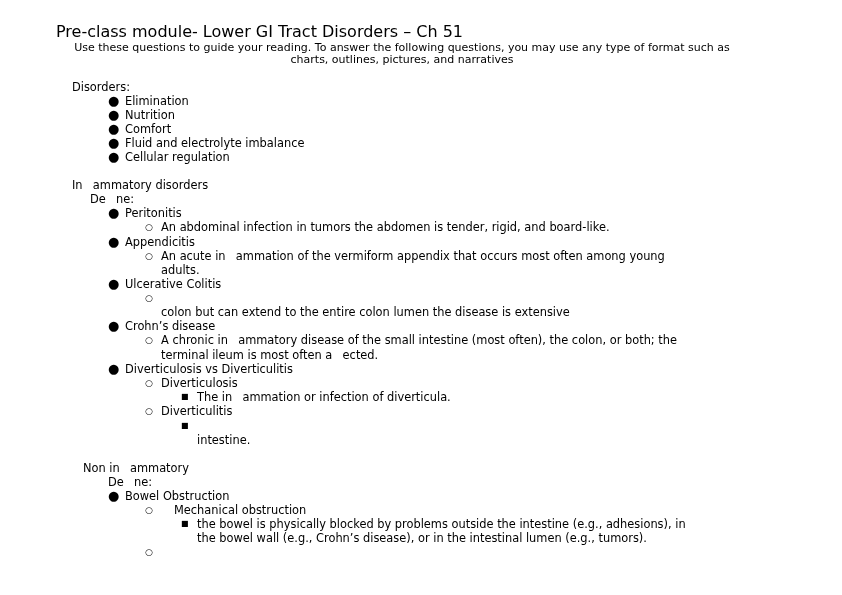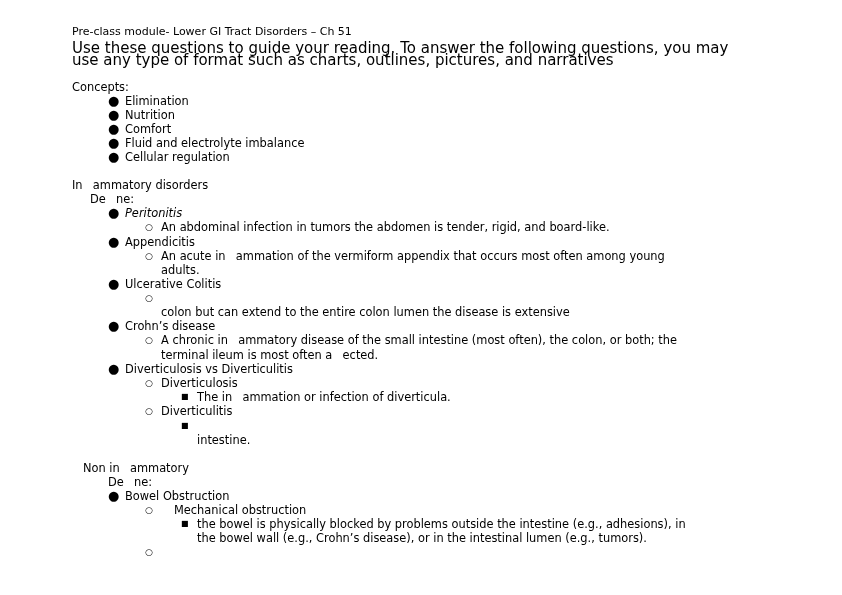--- a/index.html
+++ b/index.html
@@ -2,62 +2,62 @@
 <html><head>
 <meta charset="utf-8">
 <style>
   html, body { margin: 0; padding: 0; background: #ffffff; }
   body {
     width: 842px; height: 595px; position: relative; overflow: hidden;
     font-family: "DejaVu Sans", sans-serif; color: #000;
   }
   .page { position: absolute; left: 0; top: 0; width: 842px; height: 595px; }
   .title {
-    position: absolute; left: 72px; top: 21px;
-    font-size: 11px; line-height: 22px; white-space: nowrap;
+    position: absolute; left: 56px; top: 21px;
+    font-size: 16px; line-height: 22px; white-space: nowrap;
   }
   .subtitle {
     position: absolute; left: 72px; top: 42px; width: 660px;
-    font-size: 15px; line-height: 12px;
+    font-size: 11px; line-height: 12px; text-align: center;
   }
   .line {
     position: absolute; font-size: 11.4px; line-height: 14px; white-space: nowrap;
   }
   .bul { position: absolute; font-size: 11.4px; line-height: 14px; }
   .b1 { font-size: 13px; }
   .b2 { font-size: 9px; }
   .b3 { font-size: 8px; }
   .gap { display: inline-block; width: 0.9em; }
 </style>
 </head>
 <body>
 
 <div class="page">
 
   <div class="title">Pre-class module- Lower GI Tract Disorders – Ch 51</div>
   <div class="subtitle">Use these questions to guide your reading. To answer the following questions, you may use any type of format such as charts, outlines, pictures, and narratives</div>
 
-  <div class="line" style="left:72px;top:80px;">Concepts:</div>
+  <div class="line" style="left:72px;top:80px;">Disorders:</div>
 
   <span class="bul b1" style="left:108px;top:94px;">●</span>
   <div class="line" style="left:125px;top:94px;">Elimination</div>
   <span class="bul b1" style="left:108px;top:108px;">●</span>
   <div class="line" style="left:125px;top:108px;">Nutrition</div>
   <span class="bul b1" style="left:108px;top:122px;">●</span>
   <div class="line" style="left:125px;top:122px;">Comfort</div>
   <span class="bul b1" style="left:108px;top:136px;">●</span>
   <div class="line" style="left:125px;top:136px;">Fluid and electrolyte imbalance</div>
   <span class="bul b1" style="left:108px;top:150px;">●</span>
   <div class="line" style="left:125px;top:150px;">Cellular regulation</div>
 
   <div class="line" style="left:72px;top:178px;"><span>In</span><span class="gap"></span><span>ammatory disorders</span></div>
   <div class="line" style="left:90px;top:192px;"><span>De</span><span class="gap"></span><span>ne:</span></div>
 
   <span class="bul b1" style="left:108px;top:206px;">●</span>
-  <div class="line" style="left:125px;top:206px;font-style:italic;">Peritonitis</div>
+  <div class="line" style="left:125px;top:206px;">Peritonitis</div>
   <span class="bul b2" style="left:145px;top:220px;">○</span>
   <div class="line" style="left:161px;top:220px;">An abdominal infection in tumors the abdomen is tender, rigid, and board-like.</div>
 
   <span class="bul b1" style="left:108px;top:235px;">●</span>
   <div class="line" style="left:125px;top:235px;">Appendicitis</div>
   <span class="bul b2" style="left:145px;top:249px;">○</span>
   <div class="line" style="left:161px;top:249px;"><span>An acute in</span><span class="gap"></span><span>ammation of the vermiform appendix that occurs most often among young</span></div>
   <div class="line" style="left:161px;top:263px;">adults.</div>
 
   <span class="bul b1" style="left:108px;top:277px;">●</span>

